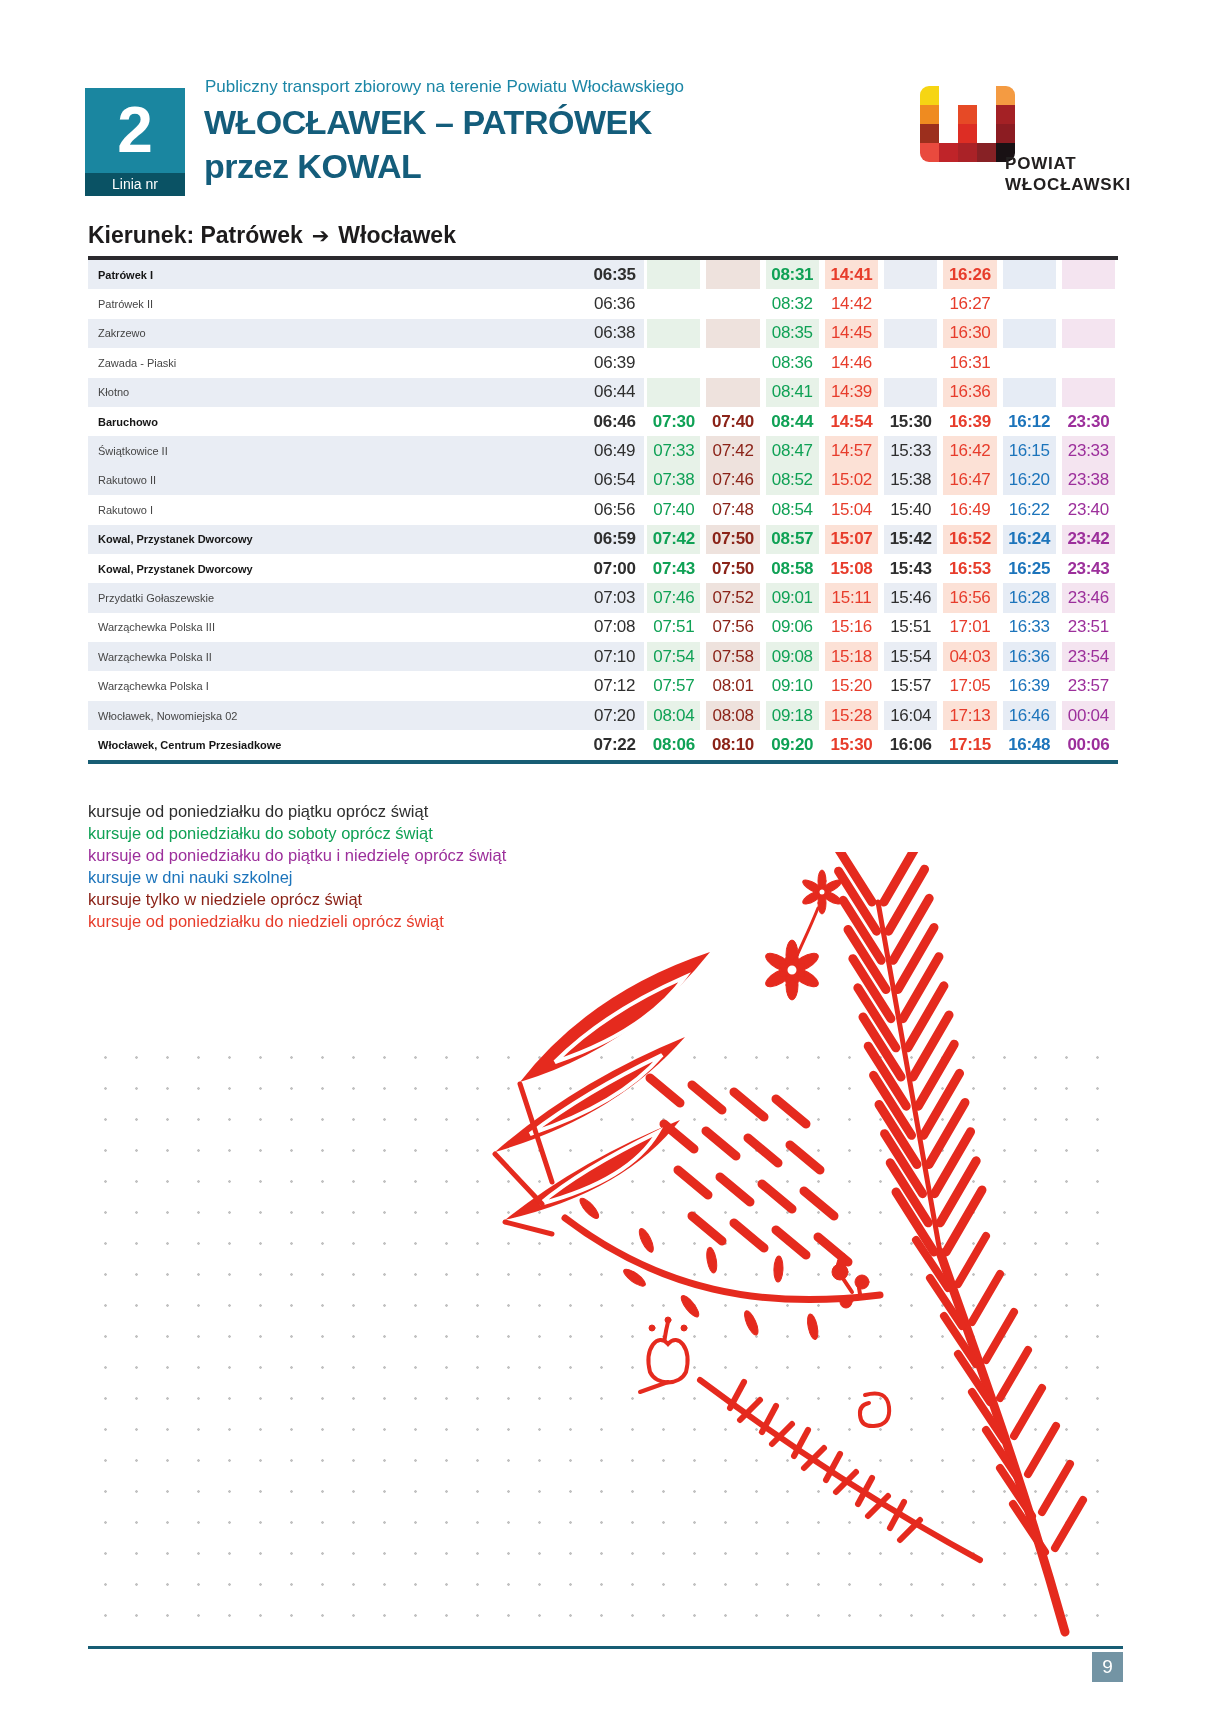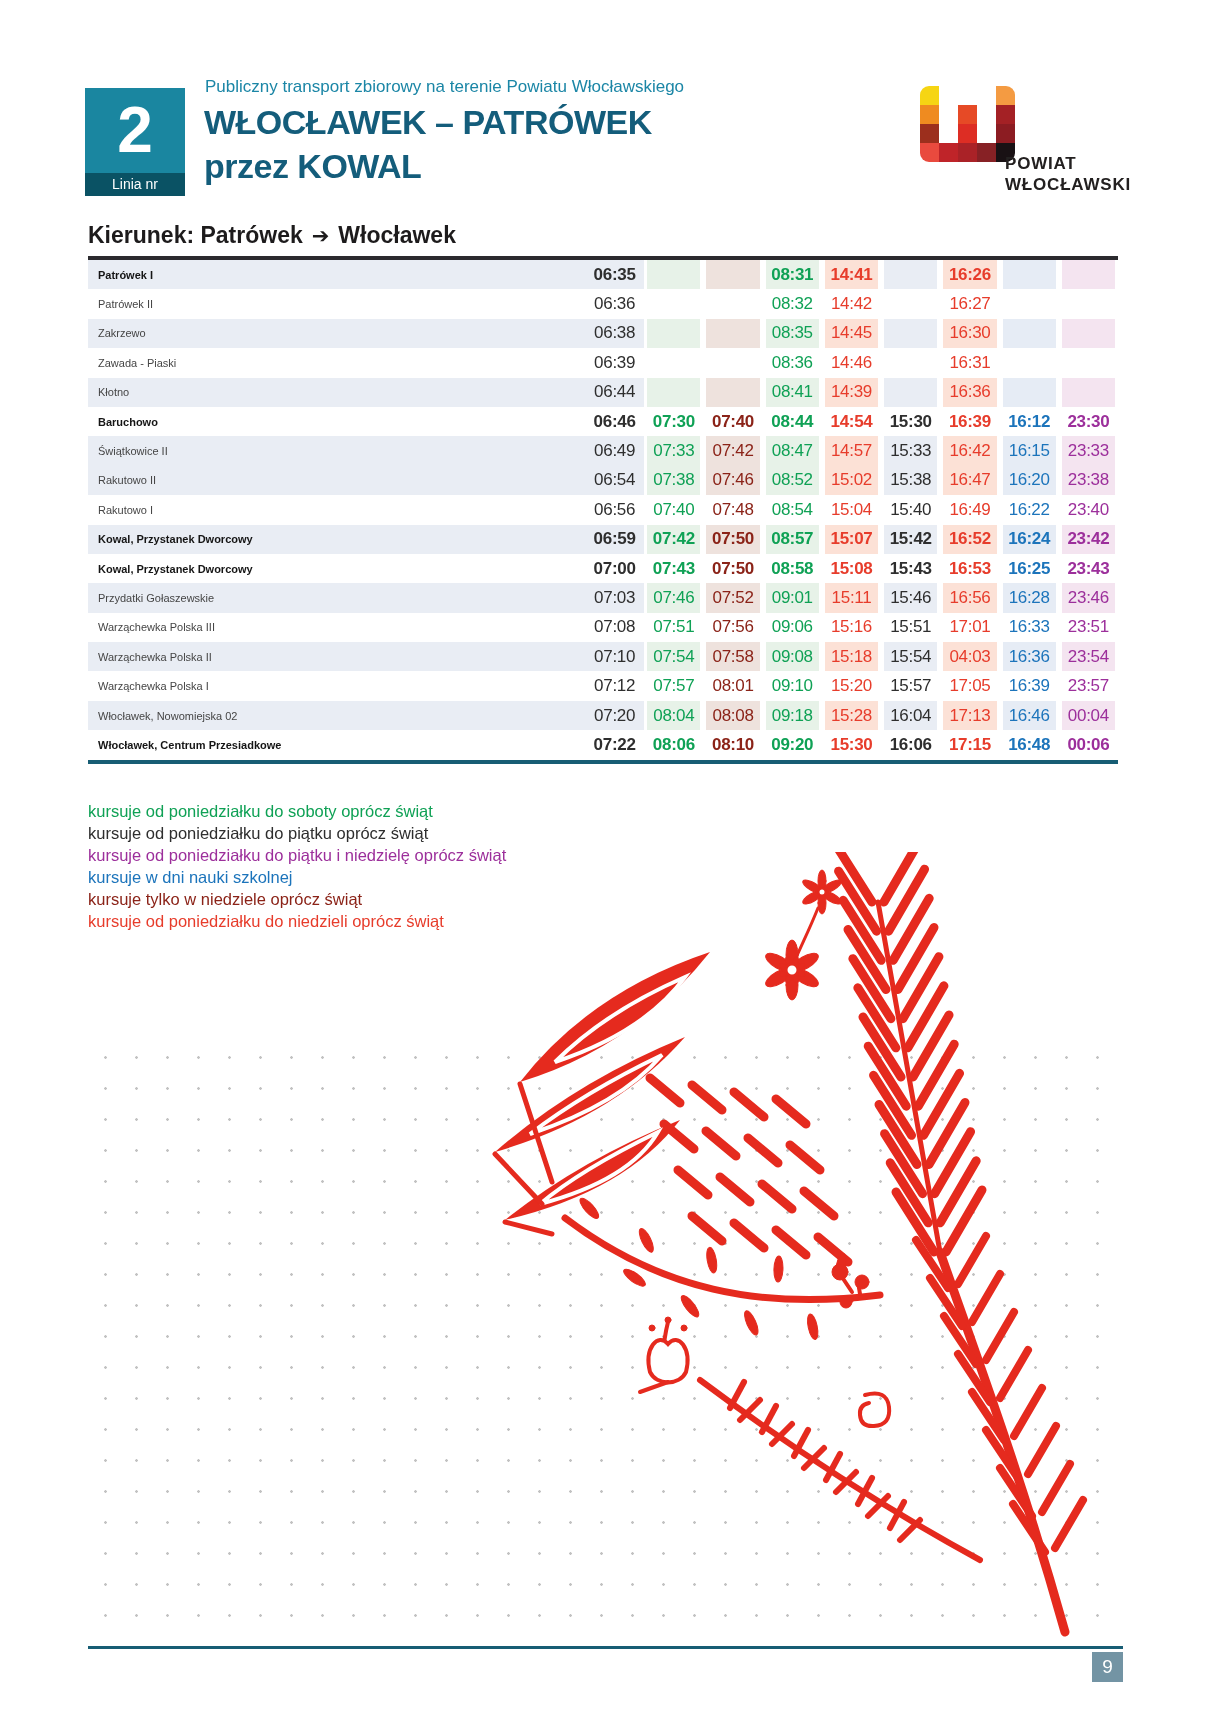--- a/index.html
+++ b/index.html
@@ -304,22 +304,22 @@
         <div class="cell time t-green s-green gap">09:20</div>
         <div class="cell time t-red s-red gap">15:30</div>
         <div class="cell time t-black s-black gap">16:06</div>
         <div class="cell time t-red s-red gap">17:15</div>
         <div class="cell time t-blue s-blue gap">16:48</div>
         <div class="cell time t-purple s-purple gap">00:06</div>
       </div>
     </div>
 
   <div class="legend">
+      <div class="legend-line t-black">kursuje od poniedziałku do piątku oprócz świąt</div>
       <div class="legend-line t-green">kursuje od poniedziałku do soboty oprócz świąt</div>
-      <div class="legend-line t-black">kursuje od poniedziałku do piątku oprócz świąt</div>
       <div class="legend-line t-purple">kursuje od poniedziałku do piątku i niedzielę oprócz świąt</div>
       <div class="legend-line t-blue">kursuje w dni nauki szkolnej</div>
       <div class="legend-line t-maroon">kursuje tylko w niedziele oprócz świąt</div>
       <div class="legend-line t-red">kursuje od poniedziałku do niedzieli oprócz świąt</div>
     </div>
 
   <div class="dots"></div>
 
   <svg class="ornament" viewBox="0 0 745 815">
     <g id="orn" fill="none" stroke="#e52a1e" stroke-linecap="round">

